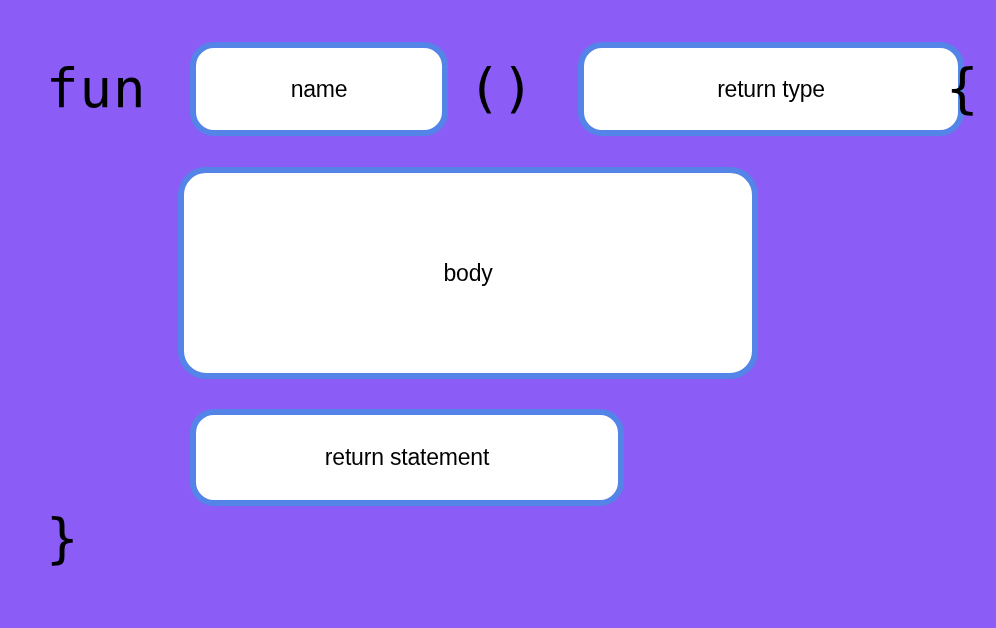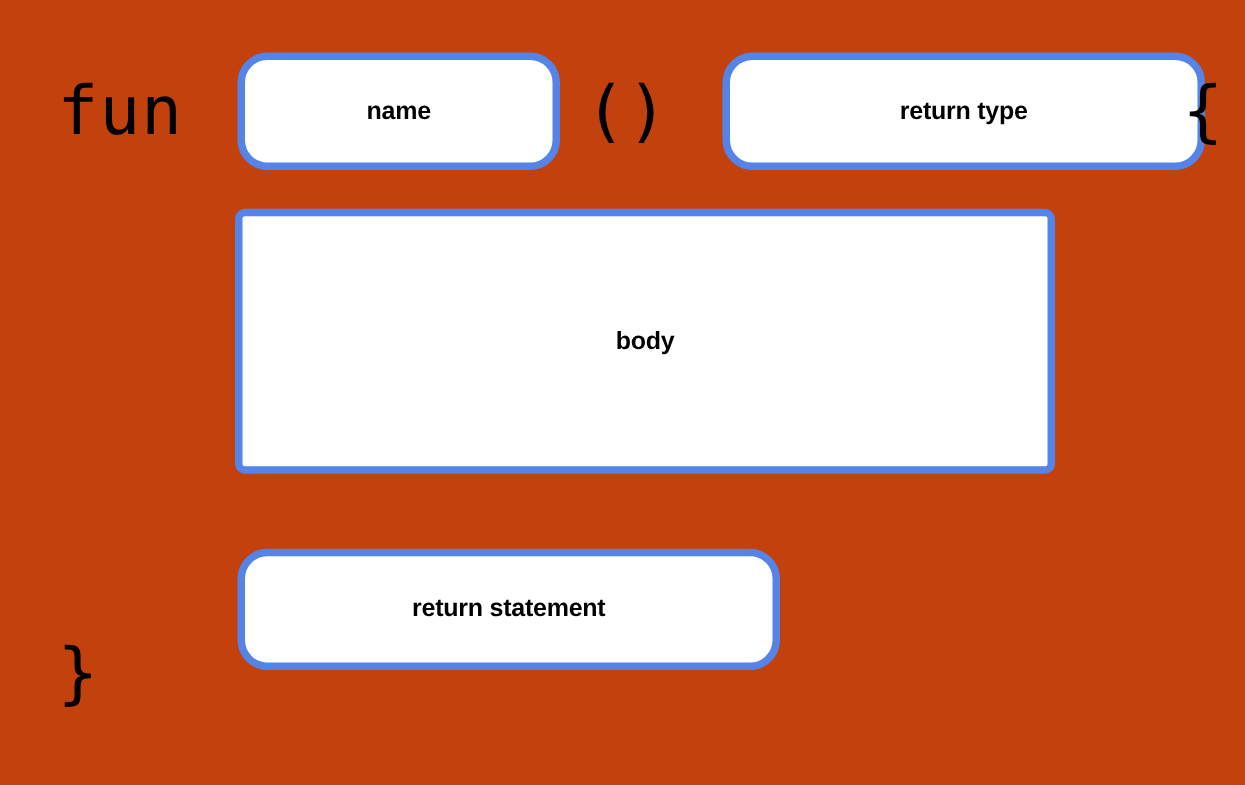--- a/index.html
+++ b/index.html
@@ -8,21 +8,21 @@
     background: #ffffff;
   }
   body {
     font-family: "Liberation Sans", sans-serif;
   }
 
   #canvas {
     position: relative;
     width: 996px;
     height: 628px;
-    background: #c2410c;
+    background: #8b5cf6;
     overflow: hidden;
   }
 
   
   .token {
     position: absolute;
     font-family: "DejaVu Sans Mono", "Liberation Mono", monospace;
     font-weight: 400;
     color: #000000;
     white-space: pre;
@@ -40,32 +40,32 @@
     box-sizing: border-box;
     background: #ffffff;
     border: 6px solid #5584e8;
     border-radius: 24px;
     display: flex;
     align-items: center;
     justify-content: center;
   }
   .slot-label {
     font-family: "Liberation Sans", sans-serif;
-    font-weight: 700;
-    font-size: 20px;
+    font-weight: 400;
+    font-size: 23px;
     color: #000000;
     letter-spacing: -0.2px;
     white-space: nowrap;
     text-align: center;
   }
 
   .slot-name        { left: 190px; top: 42px;  width: 258px; height: 94px; }
   .slot-return-type { left: 578px; top: 42px;  width: 386px; height: 94px; }
-  .slot-body        { left: 188px; top: 167px; width: 656px; height: 212px; border-radius: 8px; }
-  .slot-return-stmt { left: 190px; top: 409px; width: 434px; height: 97px; margin-top: 30px; }
+  .slot-body        { left: 178px; top: 167px; width: 580px; height: 212px; border-radius: 28px; }
+  .slot-return-stmt { left: 190px; top: 409px; width: 434px; height: 97px; }
 </style>
 </head>
 <body>
 
 <div id="canvas">
 
   <span class="token token-fun">fun</span>
 
   <div class="slot slot-name">
     <span class="slot-label">name</span>

